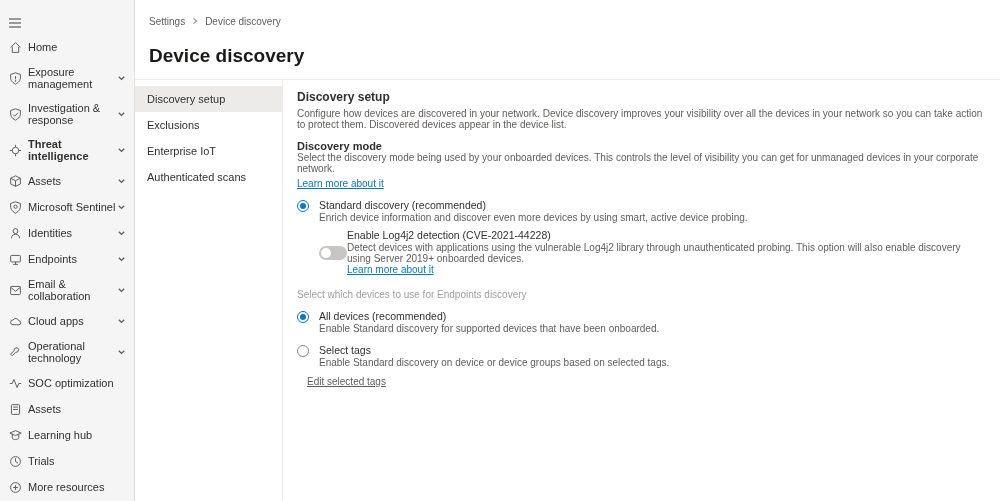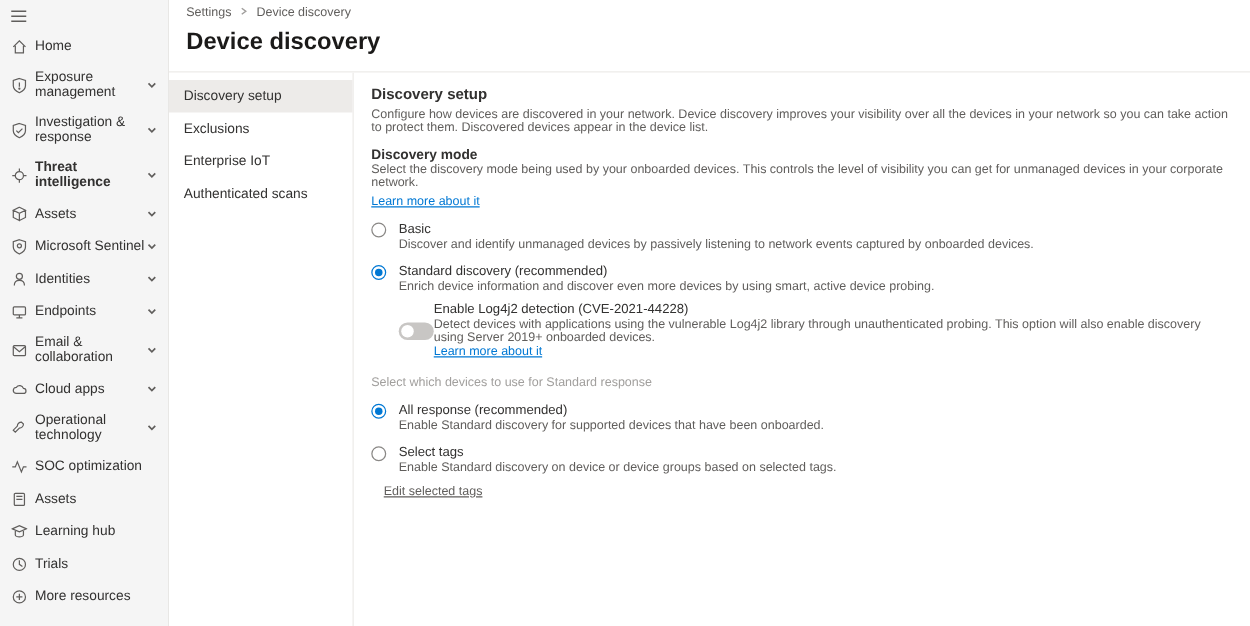--- a/index.html
+++ b/index.html
@@ -1,34 +1,34 @@
 <!DOCTYPE html>
 <html><head>
   <meta charset="utf-8">
   <style>
     * { box-sizing: border-box; margin: 0; padding: 0; }
     html, body { font-family: "Segoe UI", Arial, sans-serif; font-size: 11px; color: #323130; background: #ffffff; }
     body { width: 1000px; height: 501px; overflow: hidden; display: flex; }
 
     
-    .sidebar { width: 135px; background: #f5f5f5; border-right: 1px solid #e1dfdd; height: 501px; overflow-y: auto; padding-top: 2px; }
+    .sidebar { width: 135px; background: #f5f5f5; border-right: 1px solid #e1dfdd; height: 501px; overflow-y: auto; padding-top: 12px; }
     .sidebar::-webkit-scrollbar { width: 4px; }
     .hamburger { padding: 5px 8px; cursor: pointer; }
     .hamburger svg { display:block; }
     .nav-item { display: flex; align-items: center; padding: 6px 8px; cursor: pointer; color: #323130; position: relative; }
     .nav-item .icon { width: 14px; height: 14px; margin-right: 6px; display:flex; align-items:center; justify-content:center; flex-shrink:0; }
     .nav-item .icon svg { width:13px; height:13px; stroke:#605e5c; fill:none; stroke-width:1.2; }
     .nav-item .label { flex: 1; font-size: 11px; color:#323130; }
     .nav-item .chev { width:10px; height:10px; display:flex; align-items:center; justify-content:center; }
     .nav-item .chev svg { width:9px; height:9px; stroke:#605e5c; fill:none; stroke-width:1.5; }
     .nav-item.bold .label { font-weight:700; }
 
     
     .main { flex:1; display:flex; flex-direction:column; height:501px; overflow:hidden; }
-    .breadcrumb { padding: 5px 14px; font-size:10px; color:#605e5c; display:flex; align-items:center; gap:6px; }
+    .breadcrumb { padding: 16px 14px; font-size:10px; color:#605e5c; display:flex; align-items:center; gap:6px; }
     .breadcrumb .sep svg { width:8px; height:8px; stroke:#a19f9d; fill:none; stroke-width:1.5; }
     .page-title { padding: 2px 14px 12px; font-size:19px; font-weight:700; color:#1b1a19; }
 
     .content { display:flex; flex:1; border-top:1px solid #edebe9; overflow:hidden; }
     .tabs { width:148px; border-right:1px solid #edebe9; padding-top:6px; }
     .tab { padding:7px 12px; font-size:11px; cursor:pointer; color:#323130; }
     .tab.active { background:#edebe9; }
 
     .panel { flex:1; padding:10px 14px; overflow-y:auto; font-size:10px; color:#605e5c; }
     .panel::-webkit-scrollbar{width:6px;}
@@ -292,53 +292,46 @@
     </div>
 
     <div class="panel">
       <div class="sec-title first">Discovery setup</div>
       <div class="desc">Configure how devices are discovered in your network. Device discovery improves your visibility over all the devices in your network so you can take action to protect them. Discovered devices appear in the device list.</div>
 
       <div class="sub-title">Discovery mode</div>
       <div class="desc" style="margin-bottom:4px">Select the discovery mode being used by your onboarded devices. This controls the level of visibility you can get for unmanaged devices in your corporate network.</div>
       <span class="link">Learn more about it</span>
 
-      <div class="radio-row">
-        <div class="radio"></div>
-        <div class="radio-body">
-          <div class="r-label">Basic</div>
-          <div class="r-desc">Discover and identify unmanaged devices by passively listening to network events captured by onboarded devices.</div>
-        </div>
-      </div>
 
       <div class="radio-row">
         <div class="radio selected"></div>
         <div class="radio-body">
           <div class="r-label">Standard discovery (recommended)</div>
           <div class="r-desc">Enrich device information and discover even more devices by using smart, active device probing.</div>
         </div>
       </div>
 
       <div class="sub-indent">
         <div class="toggle-row">
           <div class="toggle"></div>
           <div class="toggle-body">
             <div class="t-label">Enable Log4j2 detection (CVE-2021-44228)</div>
             <div class="t-desc">Detect devices with applications using the vulnerable Log4j2 library through unauthenticated probing. This option will also enable discovery using Server 2019+ onboarded devices.</div>
             <span class="link">Learn more about it</span>
           </div>
         </div>
       </div>
 
-      <div class="dim-head">Select which devices to use for Standard response</div>
+      <div class="dim-head">Select which devices to use for Endpoints discovery</div>
 
       <div class="radio-row">
         <div class="radio selected"></div>
         <div class="radio-body">
-          <div class="r-label">All response (recommended)</div>
+          <div class="r-label">All devices (recommended)</div>
           <div class="r-desc">Enable Standard discovery for supported devices that have been onboarded.</div>
         </div>
       </div>
 
       <div class="radio-row">
         <div class="radio"></div>
         <div class="radio-body">
           <div class="r-label">Select tags</div>
           <div class="r-desc">Enable Standard discovery on device or device groups based on selected tags.</div>
         </div>

